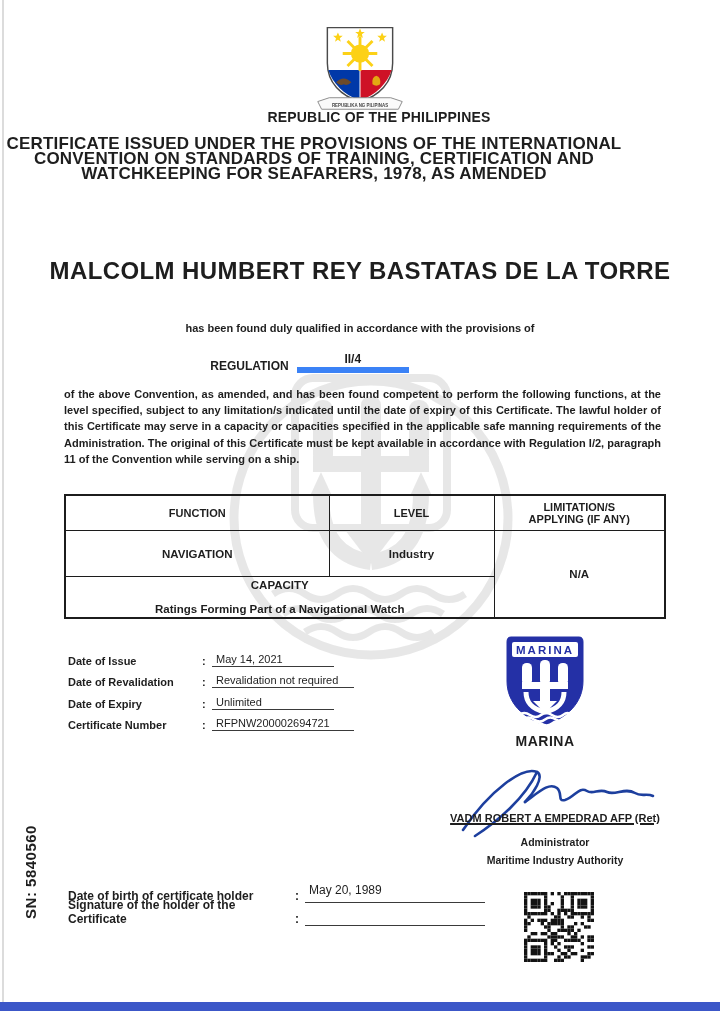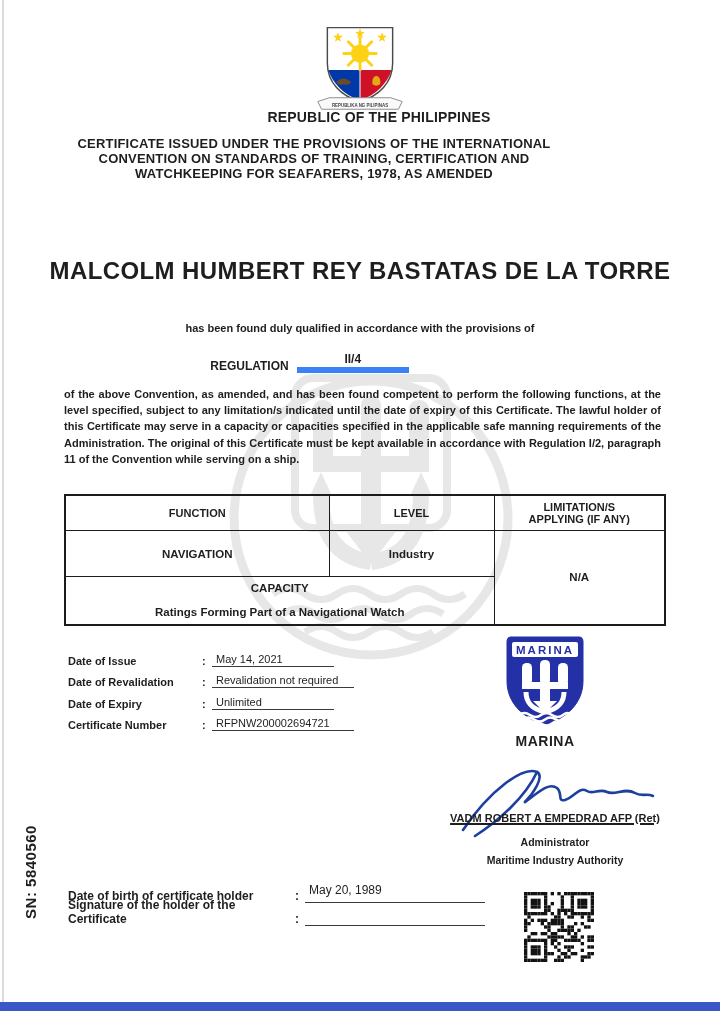--- a/index.html
+++ b/index.html
@@ -14,39 +14,39 @@
 
   
   #seal-watermark{left:225px;top:372px;width:292px;height:292px;opacity:.6;z-index:0;}
   #electronic-copy{left:282px;top:684px;z-index:0;color:#c9c9c9;font-weight:bold;
     font-size:28px;letter-spacing:3px;line-height:30px;}
   #electronic-copy .l2{margin-left:46px;}
 
   
   #coat-of-arms{left:312px;top:24px;width:96px;height:86px;}
   #country-title{left:0;top:109px;width:720px;font-size:14px;font-weight:bold;letter-spacing:.2px;margin-left:19px;}
-  #cert-header{left:0;top:136px;width:628px;font-size:13px;font-weight:bold;line-height:15px;letter-spacing:.2px;}
+  #cert-header{left:0;top:136px;width:628px;font-size:17px;font-weight:bold;line-height:15px;letter-spacing:.2px;}
   #certifies-line{left:0;top:208px;width:720px;font-size:10.5px;font-weight:bold;}
   #holder-name{left:0;top:257px;width:720px;font-size:24px;font-weight:bold;letter-spacing:.4px;}
   #qualified-line{left:0;top:322px;width:720px;font-size:11px;font-weight:bold;}
   #regulation-row{left:0;top:352px;width:619px;display:flex;justify-content:center;align-items:flex-end;}
   #regulation-row .lbl{font-size:12px;font-weight:bold;}
   #regulation-row .val{display:inline-block;width:112px;margin-left:8px;border-bottom:6px solid #3b82f6;
       text-align:center;font-size:12px;font-weight:bold;padding-bottom:1px;}
   #body-paragraph{left:64px;top:386px;width:597px;font-size:11px;font-weight:bold;line-height:16.2px;
       text-align:justify;z-index:1;}
 
   
   #cert-table{left:64px;top:494px;border-collapse:collapse;table-layout:fixed;z-index:1;background:transparent;}
   #cert-table td{border:1.5px solid #1c1c1c;text-align:center;vertical-align:middle;
       font-weight:bold;font-size:11.5px;padding:2px;background:transparent;}
   #cert-table{border:2.5px solid #1c1c1c;}
   #cert-table .hd{font-size:11px;line-height:12px;height:30px;}
   #cert-table .r2{height:46px;}
-  #cert-table .r3{height:48px;}
+  #cert-table .r3{height:41px;}
   #cert-table .cap-value{margin-top:12px;}
 
   
   #details{left:68px;top:645px;z-index:1;}
   .drow{height:21.5px;display:flex;align-items:flex-end;font-size:11px;}
   .drow .dl{width:134px;font-weight:bold;}
   .drow .dc{width:10px;font-weight:bold;}
   .drow .dv{display:inline-block;border-bottom:1.5px solid #3a3a3a;padding:0 4px 1px 4px;}
   .dv.w-sm{width:114px;} .dv.w-lg{width:134px;}
 

